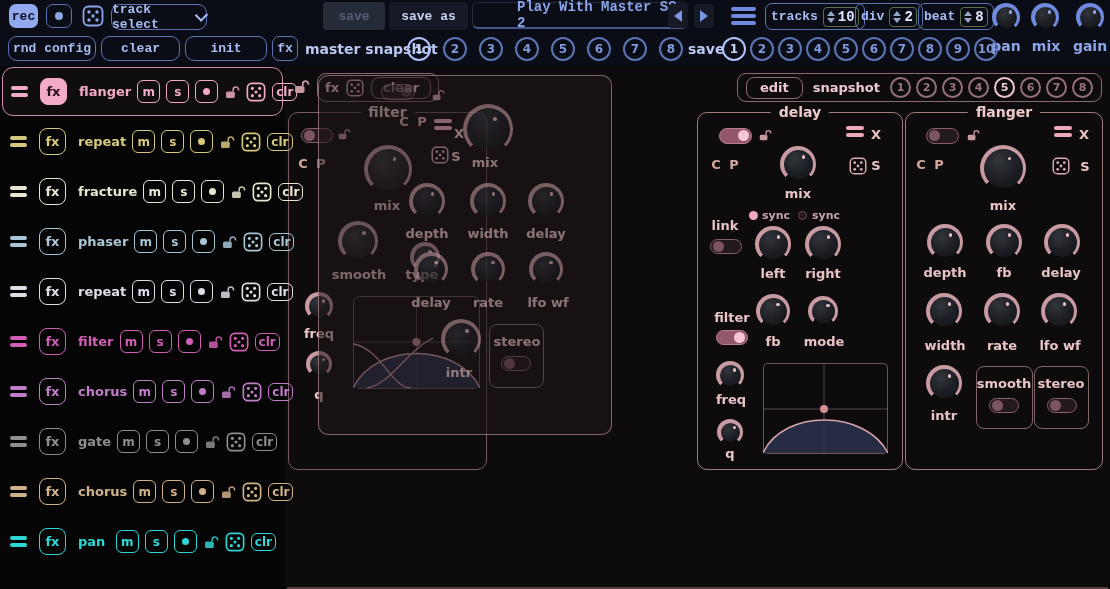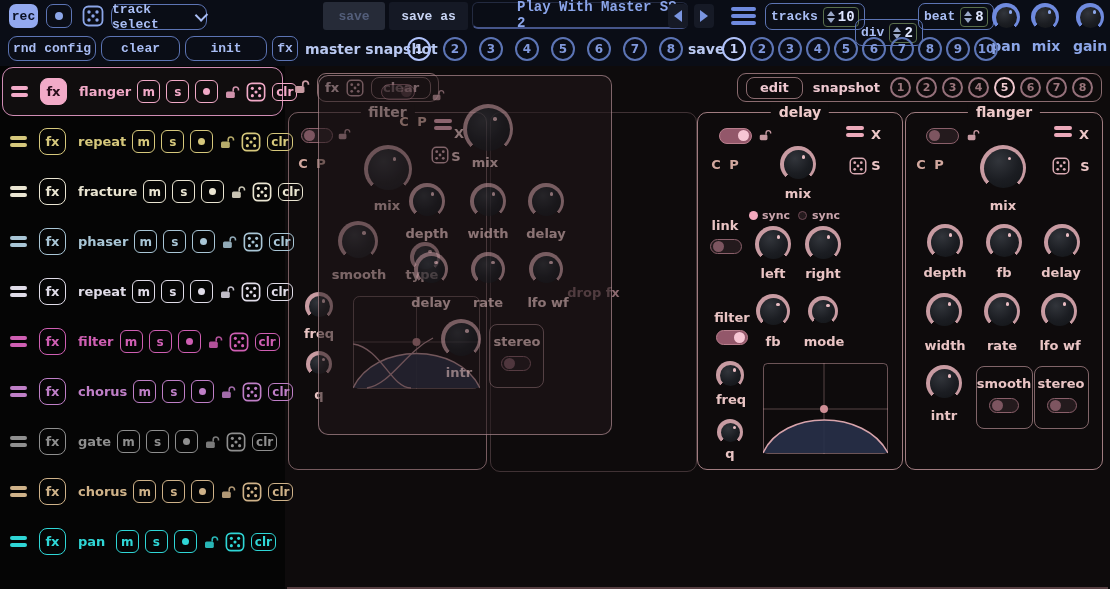--- a/index.html
+++ b/index.html
@@ -142,21 +142,21 @@
   <div class="tb-item stepper" style="left:765px;top:3px;height:27px;">
     <span class="lbl">tracks</span>
     <span class="greenbox">
         <span class="updown">
           <span class="uarr"></span>
           <span class="darr"></span>
         </span>
     <span class="stepval">10</span>
       </span>
   </div>
-  <div class="tb-item stepper" style="left:855px;top:19px;height:27px;">
+  <div class="tb-item stepper" style="left:855px;top:3px;height:27px;">
     <span class="lbl">div</span>
     <span class="greenbox">
         <span class="updown">
           <span class="uarr"></span>
           <span class="darr"></span>
         </span>
     <span class="stepval">2</span>
       </span>
   </div>
   <div class="tb-item stepper" style="left:918px;top:3px;height:27px;">
@@ -592,23 +592,20 @@
       <rect class="gframe" x="0.5" y="0.5" width="126" height="92" rx="6"></rect>
       <line class="gline" x1="63.5" y1="0" x2="63.5" y2="93"></line>
       <line class="gline" x1="0" y1="46" x2="127" y2="46"></line>
       <path class="gbell" d="M0,92 C22,46 105,46 127,92"></path>
       <path class="gcurve" d="M0,48 C28,52 38,92 58,92"></path>
       <path class="gcurve" d="M14,92 C38,88 52,56 80,42"></path>
       <circle class="gdot" cx="63.5" cy="46" r="4"></circle>
     </svg>
   </div>
 
-  <div class="dropslot" style="left:205px;top:46px;width:205px;height:358px;">
-    <span class="droplabel">drop fx</span>
-  </div>
 
   <div class="panel" style="left:412px;top:46px;width:206px;height:358px;">
     <span class="ptitle">delay</span>
     <span class="toggle on" style="left:21px;top:15px;width:33px;height:16px;"></span>
     <span class="icon pinkicon" style="position:absolute;left:60px;top:15px;">
         <svg width="14" height="14" viewBox="0 0 20 20">
           <rect x="2.5" y="9.5" width="11" height="8" rx="2" fill="currentColor"></rect>
           <path d="M11.5 9.5 V7 a3.3 3.3 0 0 1 6.6 0 v1" fill="none" stroke="currentColor" stroke-width="2"></path>
         </svg>
       </span>

